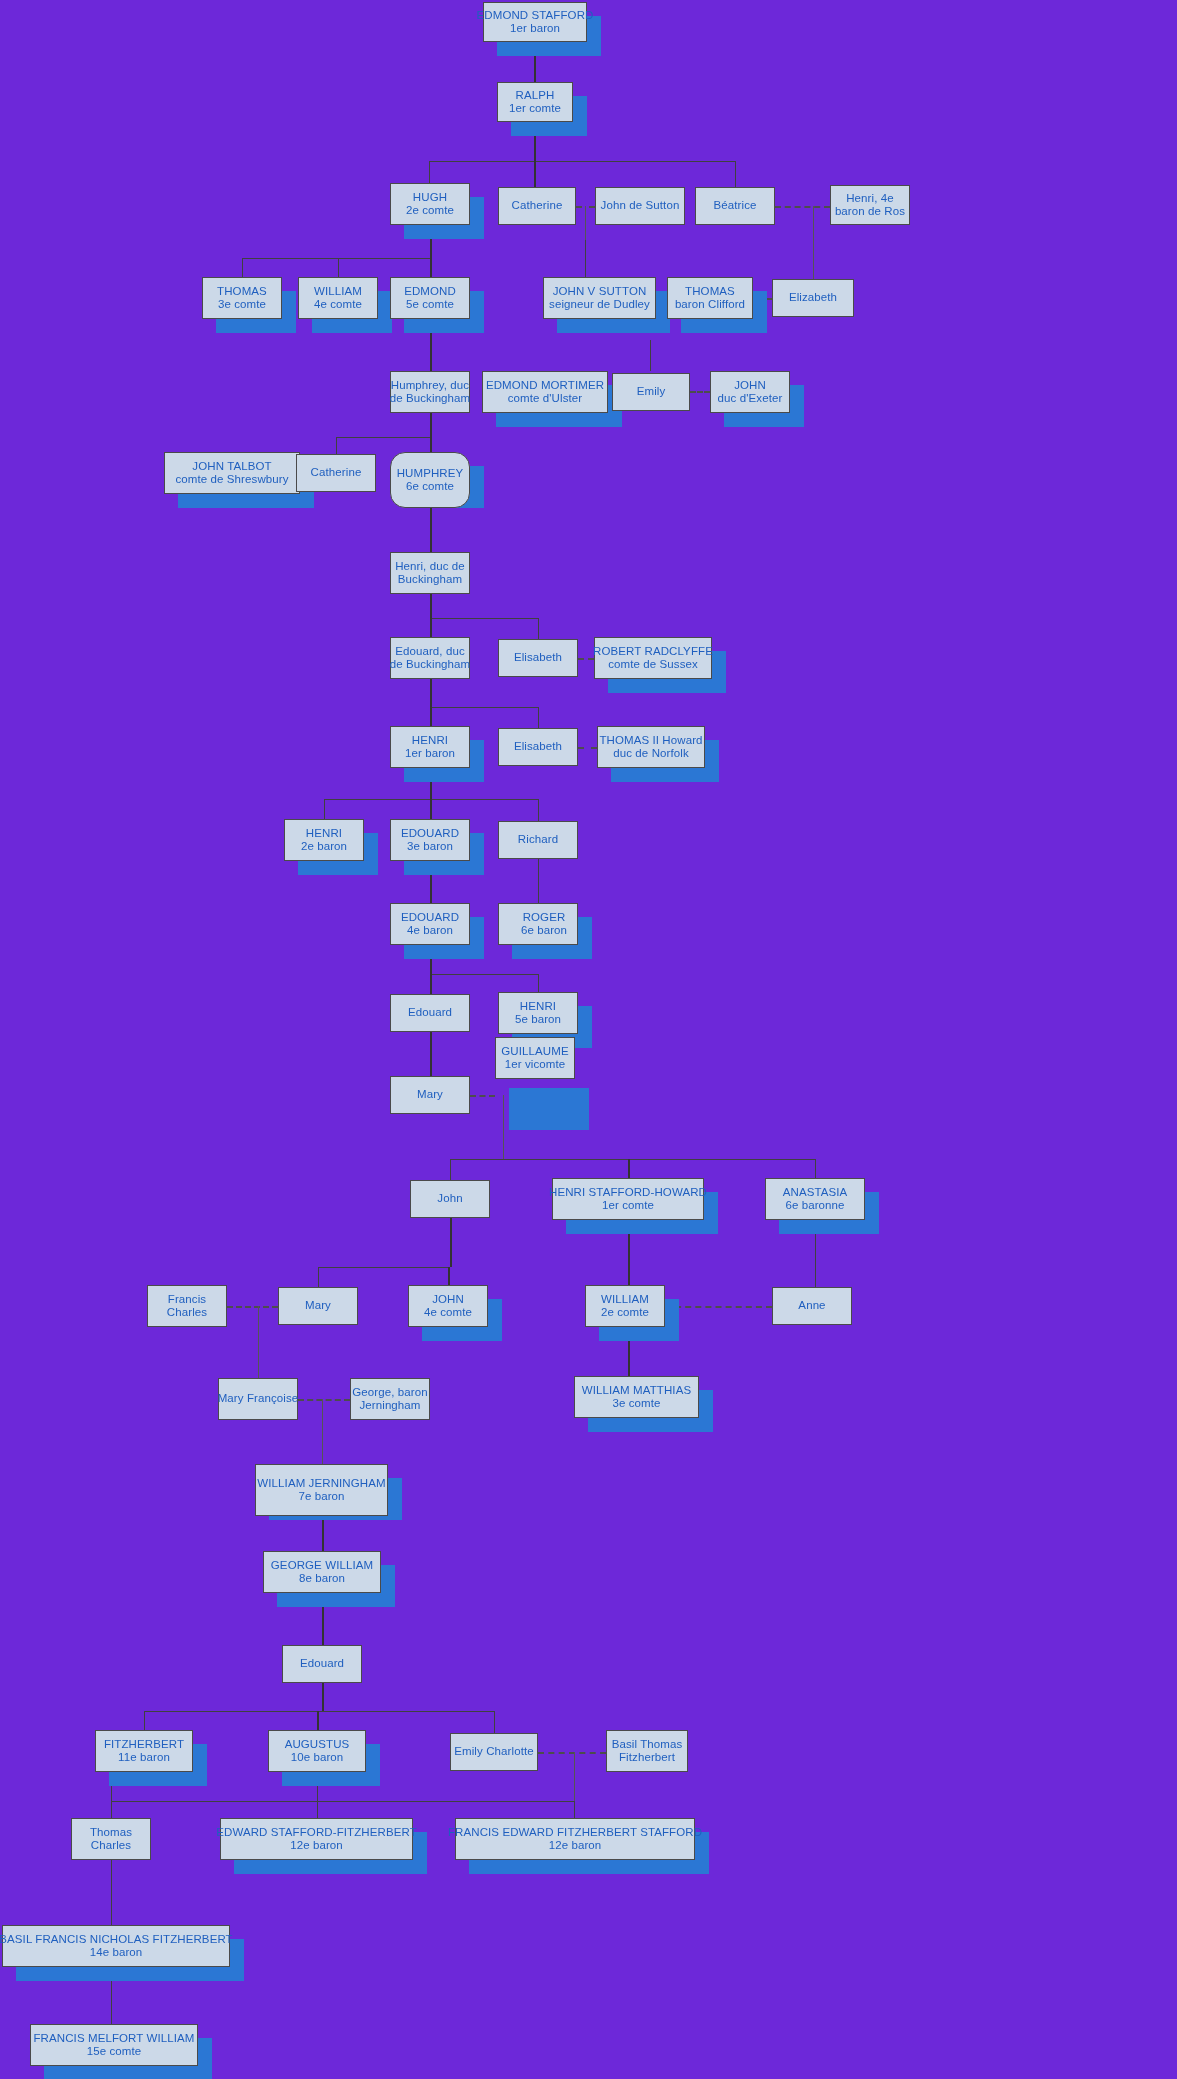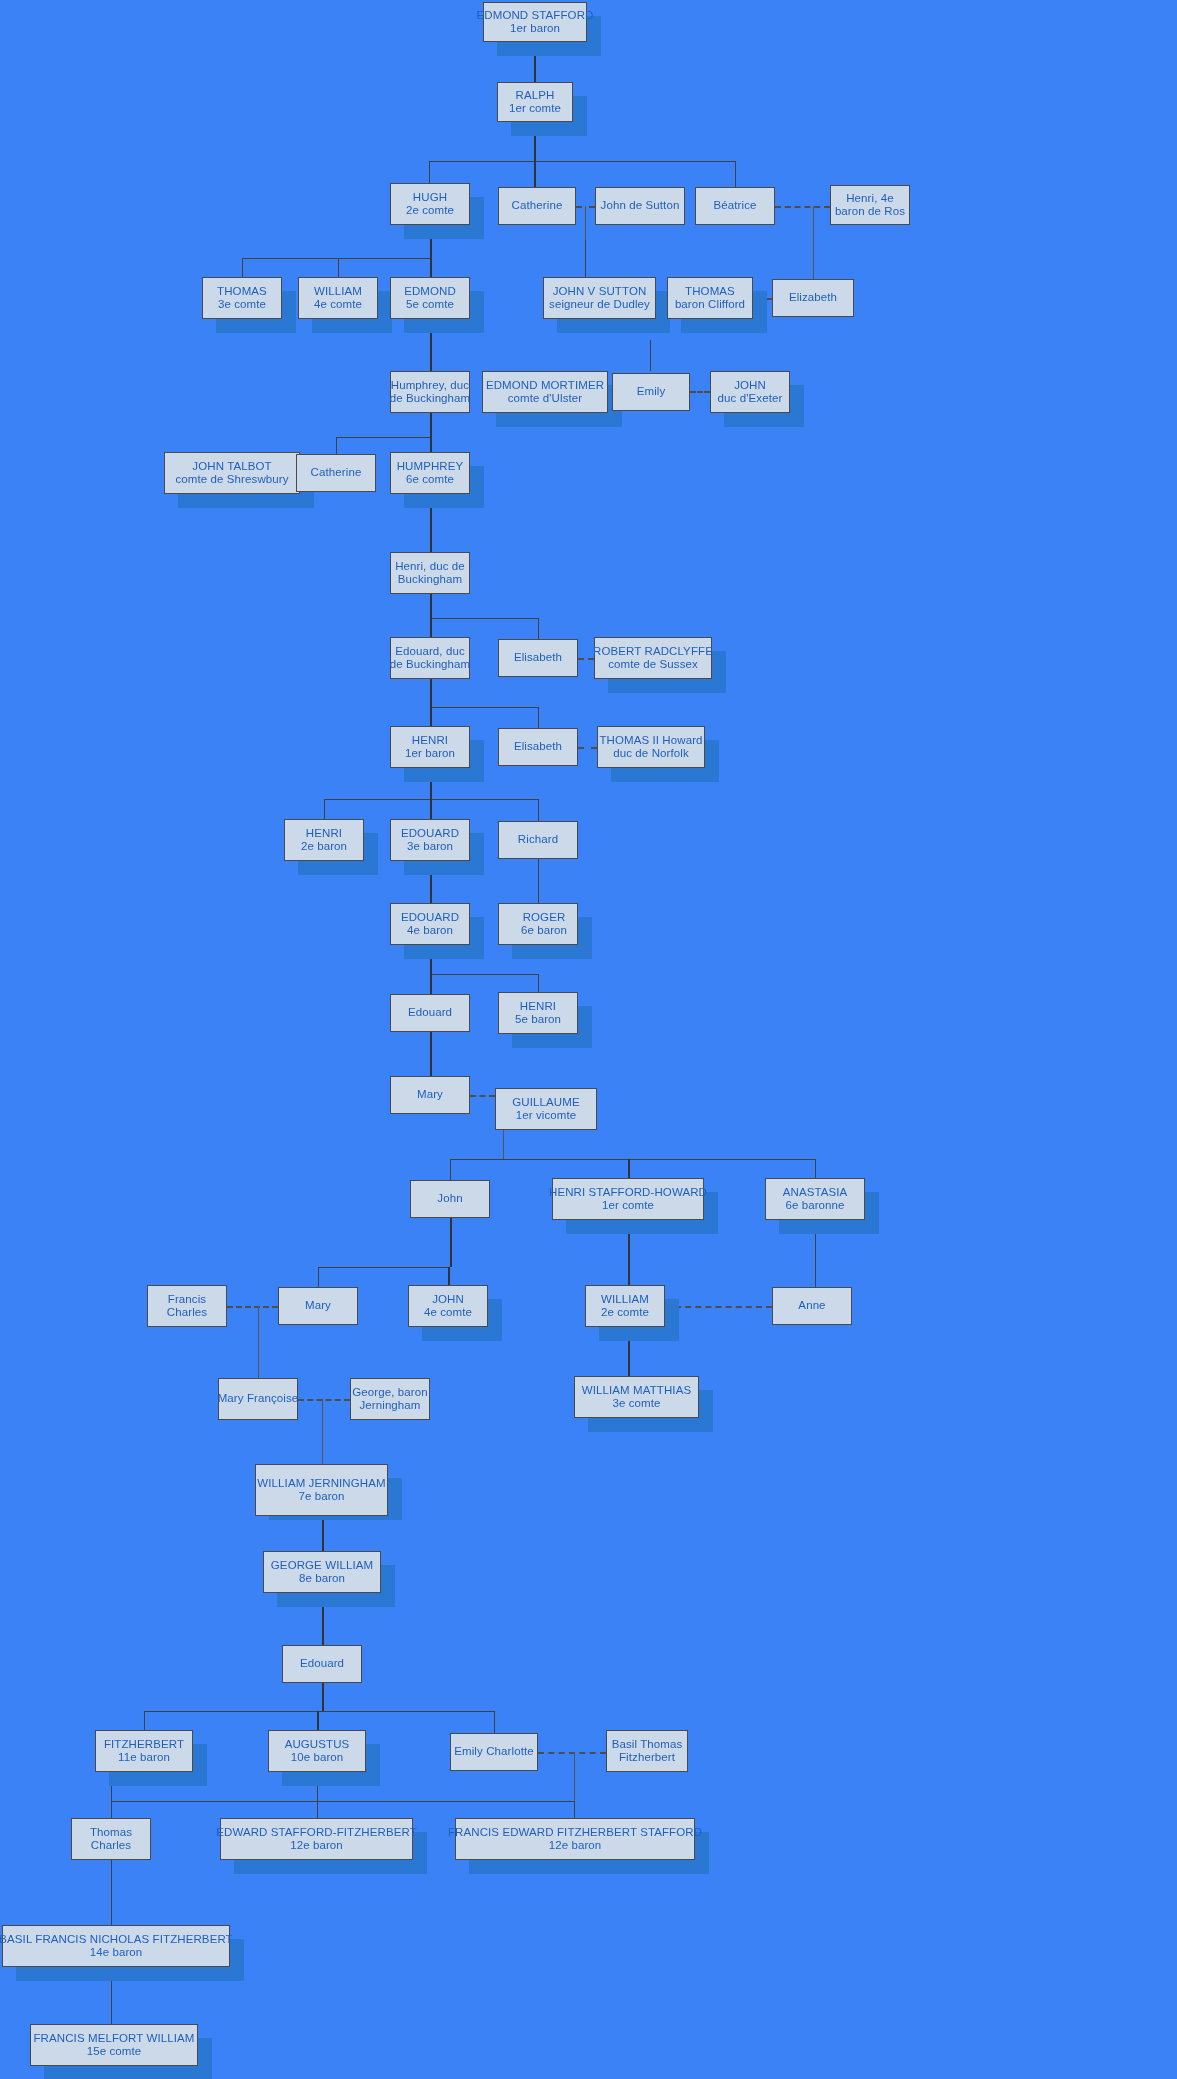--- a/index.html
+++ b/index.html
@@ -2,21 +2,21 @@
 <html><head>
 <meta charset="utf-8">
 <title>Stafford family tree</title>
 <style>
   html,body{margin:0;padding:0;background:#ffffff;}
   body{font-family:"Liberation Sans","DejaVu Sans",sans-serif;}
   #tree{
     position:relative;
     width:1177px;
     height:2079px;
-    background:#3b82f6;
+    background:#6d28d9;
     overflow:hidden;
   }
   
   .ln{position:absolute;background:#404040;}
   .ln.h{height:1px;}
   .ln.v{width:1px;}
   .ln.thick{background:#333333;}
   .ln.v.thick{width:2px;}
   
   .dash{position:absolute;height:0;border-top:2px dashed #4d4d4d;}
@@ -256,21 +256,21 @@
       </div>
       <div class="shadow" style="left: 178px; top: 466px; width: 136px; height: 42px;"></div>
       <div class="node" style="left: 164px; top: 452px; width: 136px; height: 42px;">
         <span class="l1">JOHN TALBOT</span>
         <span class="l2">comte de Shreswbury</span>
       </div>
       <div class="node" style="left: 296px; top: 454px; width: 80px; height: 38px;">
         <span class="l1">Catherine</span>
       </div>
       <div class="shadow" style="left: 404px; top: 466px; width: 80px; height: 42px;"></div>
-      <div class="node" style="left: 390px; top: 452px; width: 80px; height: 42px;">
+      <div class="node" style="left: 390px; top: 452px; width: 80px; height: 56px; border-radius: 15px;">
         <span class="l1">HUMPHREY</span>
         <span class="l2">6e comte</span>
       </div>
       <div class="node" style="left: 390px; top: 552px; width: 80px; height: 42px;">
         <span class="l1">Henri, duc de</span>
         <span class="l2">Buckingham</span>
       </div>
       <div class="node" style="left: 390px; top: 637px; width: 80px; height: 42px;">
         <span class="l1">Edouard, duc</span>
         <span class="l2">de Buckingham</span>
@@ -324,21 +324,21 @@
       </div>
       <div class="shadow" style="left: 512px; top: 1006px; width: 80px; height: 42px;"></div>
       <div class="node" style="left: 498px; top: 992px; width: 80px; height: 42px;">
         <span class="l1">HENRI</span>
         <span class="l2">5e baron</span>
       </div>
       <div class="node" style="left: 390px; top: 1076px; width: 80px; height: 38px;">
         <span class="l1">Mary</span>
       </div>
       <div class="shadow" style="left: 509px; top: 1088px; width: 80px; height: 42px;"></div>
-      <div class="node" style="left: 495px; top: 1088px; width: 102px; height: 42px; text-align: right;">
+      <div class="node" style="left: 495px; top: 1037px; width: 80px; height: 42px; text-align: right;">
         <span class="l1">GUILLAUME</span>
         <span class="l2">1er vicomte</span>
       </div>
       <div class="node" style="left: 410px; top: 1180px; width: 80px; height: 38px;">
         <span class="l1">John</span>
       </div>
       <div class="shadow" style="left: 566px; top: 1192px; width: 152px; height: 42px;"></div>
       <div class="node" style="left: 552px; top: 1178px; width: 152px; height: 42px;">
         <span class="l1">HENRI STAFFORD-HOWARD</span>
         <span class="l2">1er comte</span>

